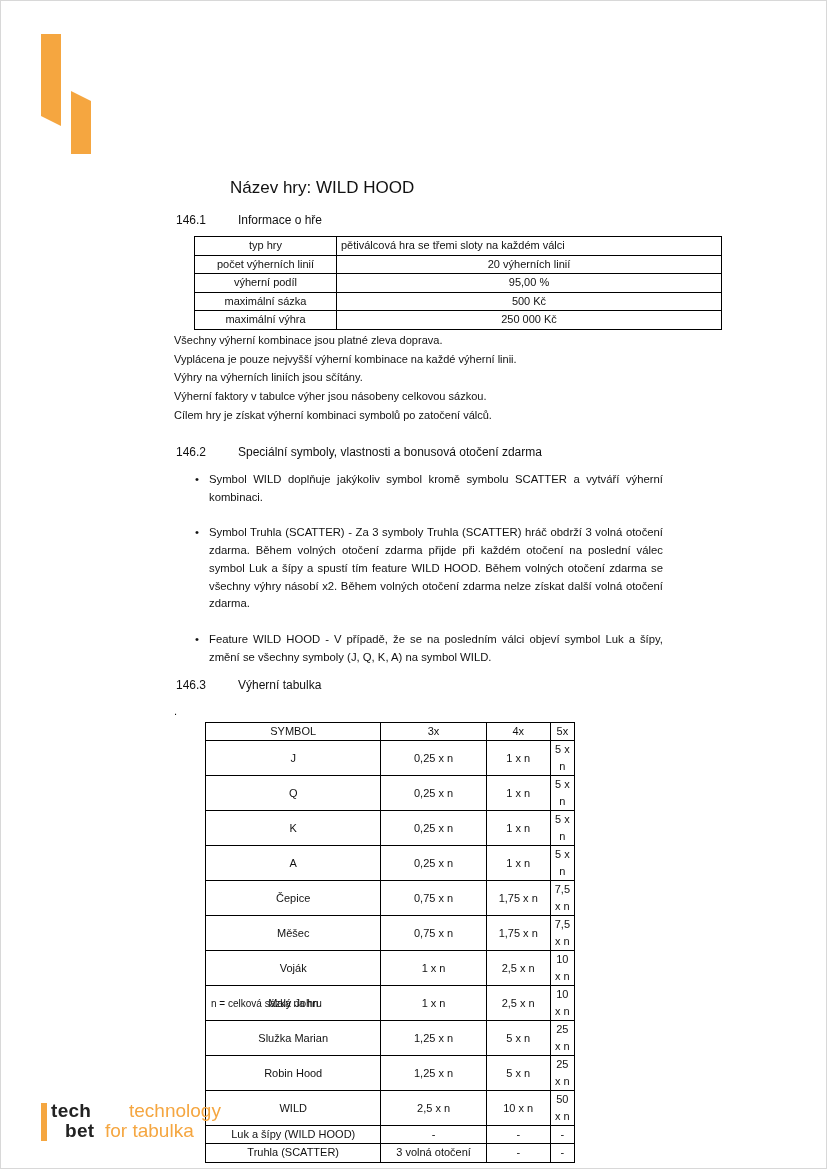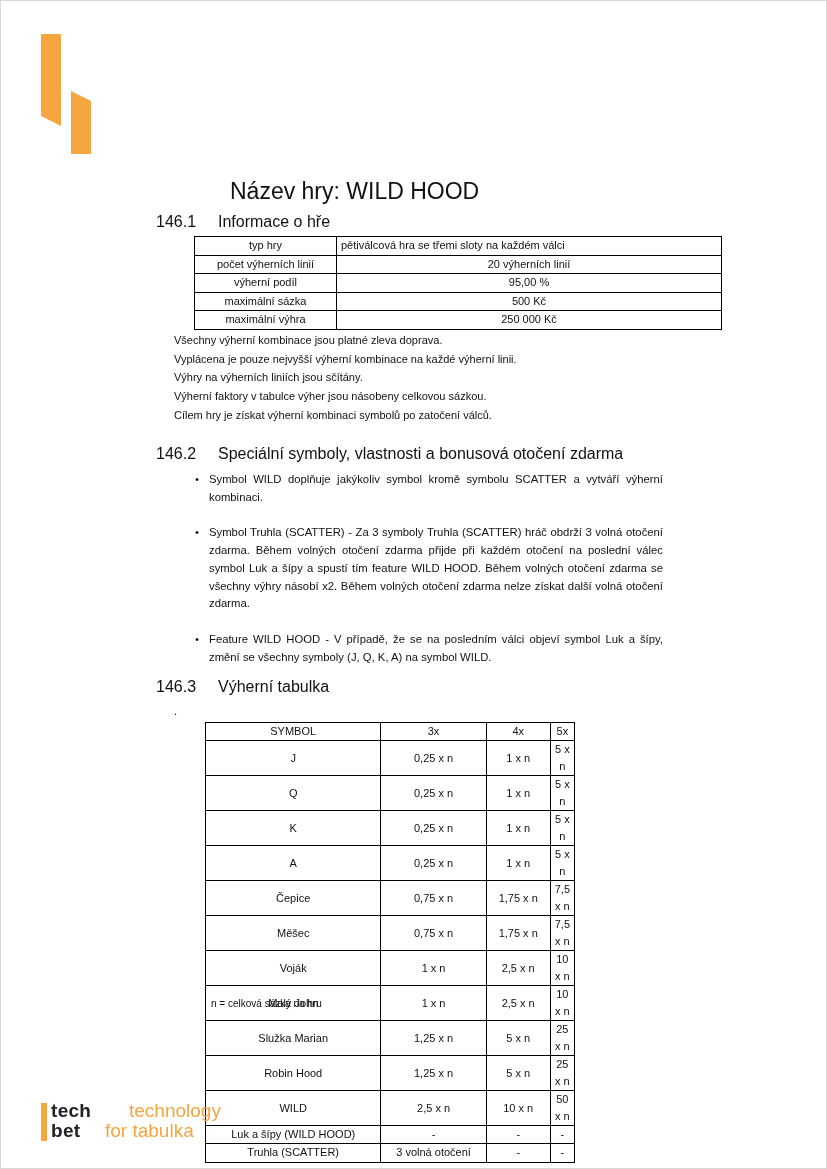--- a/index.html
+++ b/index.html
@@ -2,22 +2,22 @@
 <html><head>
 <meta charset="utf-8">
 <style>
   html, body { margin: 0; padding: 0; }
   body {
     width: 827px; height: 1169px; background: #fff; position: relative; overflow: hidden;
     font-family: "Liberation Sans", sans-serif; color: #111;
     border: 1px solid #d8d8d8; box-sizing: border-box;
   }
   .logo-top { position: absolute; left: 40px; top: 33px; width: 52px; height: 122px; }
-  .doc-title { position: absolute; left: 229px; top: 177px; font-size: 23px; }
-  .h2 { position: absolute; left: 155px; font-size: 16px; }
+  .doc-title { position: absolute; left: 229px; top: 177px; font-size: 17px; }
+  .h2 { position: absolute; left: 175px; font-size: 12px; }
   .h2 .num { display: inline-block; width: 62px; }
   table { border-collapse: collapse; position: absolute; font-size: 11px; }
   td { border: 1px solid #000; text-align: center; padding: 0 4px; height: 17.5px; line-height: 17px; }
   .info-table { left: 193px; top: 235px; width: 528px; }
   .info-table td:first-child { width: 133px; }
   .info-table td.left { text-align: left; }
   .paras { position: absolute; left: 173px; top: 330px; font-size: 11px; line-height: 18.7px; }
   .paras div { white-space: nowrap; }
   ul.bullets { position: absolute; left: 193px; top: 470px; width: 469px; margin: 0; padding: 0; list-style: none; font-size: 11.3px; line-height: 17.7px; }
   ul.bullets li { position: relative; padding-left: 15px; text-align: justify; margin-bottom: 18px; }
@@ -183,16 +183,16 @@
         <td>-</td>
       </tr>
     </tbody>
 </table>
 
 <div class="note">n = celková sázka na hru</div>
 
 <div class="footer-logo">
   <div class="fl-bar"></div>
   <div class="fl-word" style="left:10px; top:-1px;">tech</div>
-  <div class="fl-word" style="left:10px; top:19px;">bet</div>
+  <div class="fl-word" style="left:24px; top:19px;">bet</div>
   <div class="fl-tag" style="left:64px; top:-1px;margin-left:24px;">technology</div>
   <div class="fl-tag" style="left:64px; top:19px;">for tabulka</div>
 </div>
 
 </body></html>

